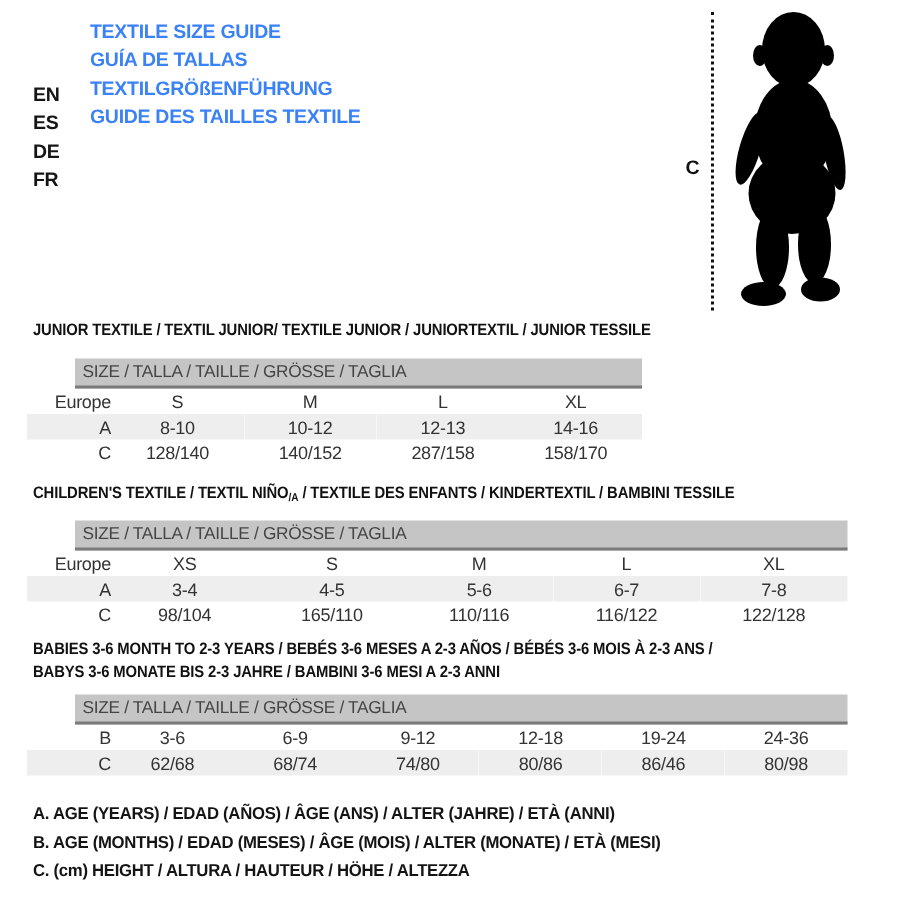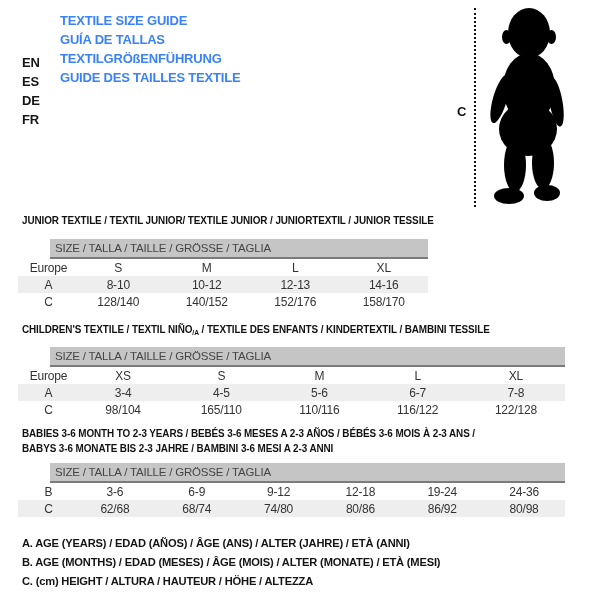--- a/index.html
+++ b/index.html
@@ -47,21 +47,21 @@
     white-space:nowrap;
     margin-left:32px;
   }
   table{width:100%;border-collapse:collapse;table-layout:fixed;}
   td{
     height:17px;padding:0;
     font-size:12px;letter-spacing:-0.2px;
     color:#333333;text-align:center;
     overflow:hidden;white-space:nowrap;
   }
-  td.lbl{text-align:center;padding-left:5px;}
+  td.lbl{text-align:right;padding-left:5px;}
   tr.alt{background:#eeeeee;}
   .w410{width:410px;}
   .w546{width:547px;}
   
   .notes{position:absolute;left:22px;top:534px;}
   .note-line{
     height:19px;line-height:19px;
     font-size:11.5px;font-weight:bold;letter-spacing:-0.2px;
     color:#141414;white-space:nowrap;
     transform:scaleX(0.97);transform-origin:0 50%;
@@ -132,21 +132,21 @@
         <td class="lbl">A</td>
         <td>8-10</td>
         <td>10-12</td>
         <td>12-13</td>
         <td>14-16</td>
       </tr>
       <tr>
         <td class="lbl">C</td>
         <td>128/140</td>
         <td>140/152</td>
-        <td>152/176</td>
+        <td>287/158</td>
         <td>158/170</td>
       </tr>
     </tbody>
       </table>
   </div>
 
   <div class="sec-title" style="top:322px;"><span>CHILDREN'S TEXTILE / TEXTIL NIÑO</span><sub>/A</sub><span> / TEXTILE DES ENFANTS / KINDERTEXTIL / BAMBINI TESSILE</span></div>
   <div class="tbl-wrap w546" style="top:347px;">
     <div class="size-bar">SIZE / TALLA / TAILLE / GRÖSSE / TAGLIA</div>
     <table>
@@ -210,21 +210,21 @@
         <td>12-18</td>
         <td>19-24</td>
         <td>24-36</td>
       </tr>
       <tr class="alt">
         <td class="lbl">C</td>
         <td>62/68</td>
         <td>68/74</td>
         <td>74/80</td>
         <td>80/86</td>
-        <td>86/92</td>
+        <td>86/46</td>
         <td>80/98</td>
       </tr>
     </tbody>
       </table>
   </div>
 
   <div class="notes">
     <div class="note-line">A. AGE (YEARS) / EDAD (AÑOS) / ÂGE (ANS) / ALTER (JAHRE) / ETÀ (ANNI)</div>
     <div class="note-line">B. AGE (MONTHS) / EDAD (MESES) / ÂGE (MOIS) / ALTER (MONATE) / ETÀ (MESI)</div>
     <div class="note-line">C. (cm) HEIGHT / ALTURA / HAUTEUR / HÖHE / ALTEZZA</div>

